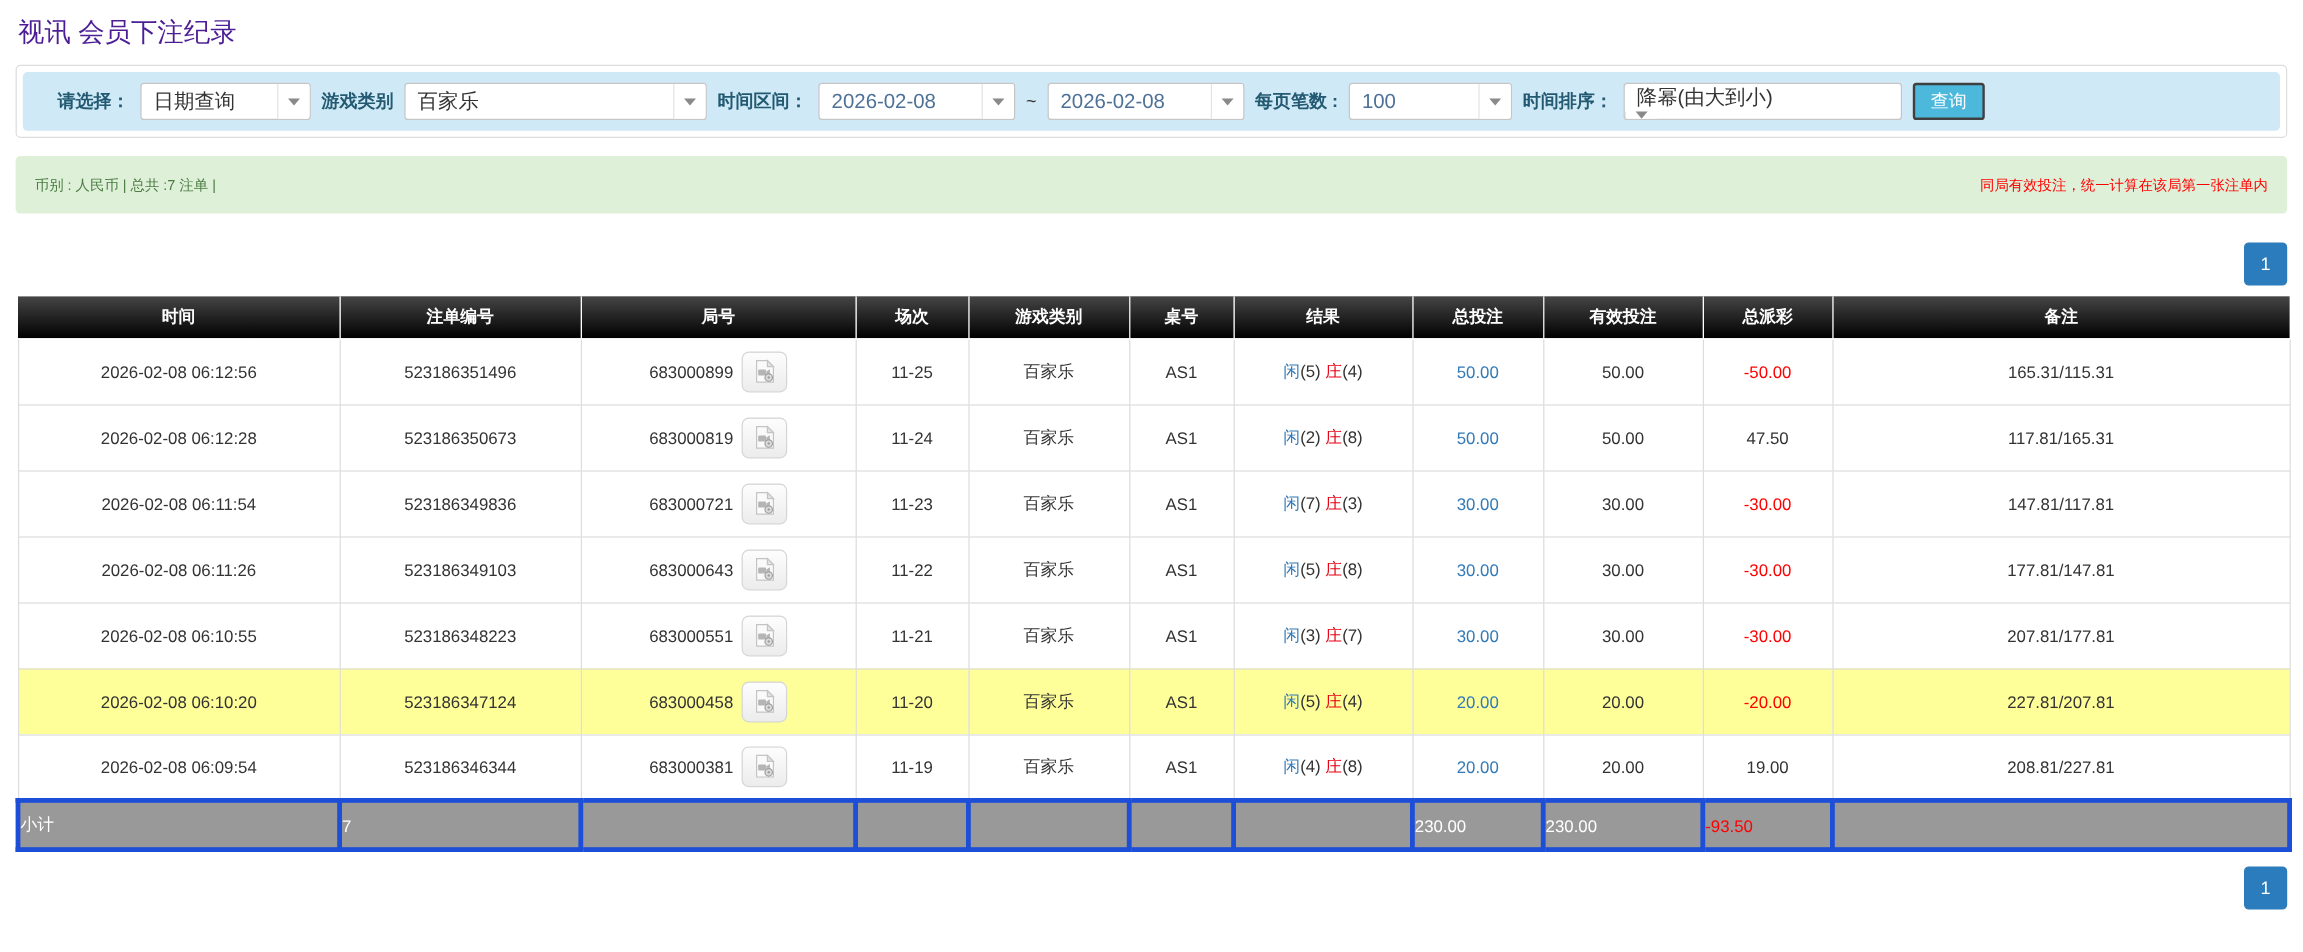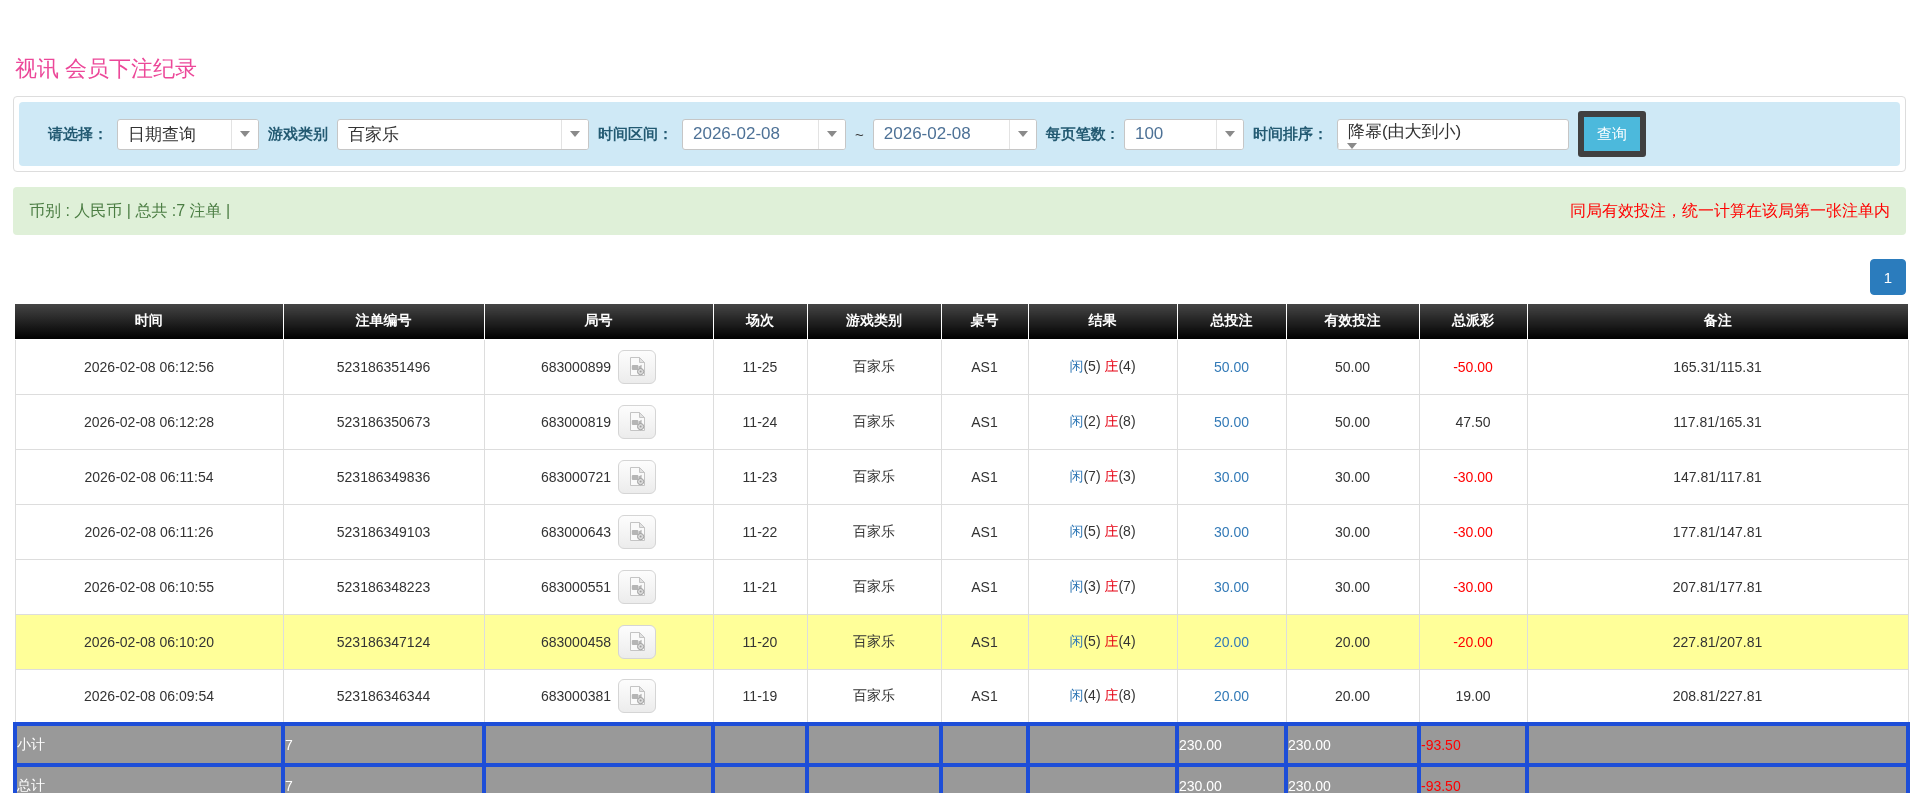--- a/index.html
+++ b/index.html
@@ -1,39 +1,39 @@
 <!DOCTYPE html>
 <html><head>
 <meta charset="utf-8">
 <style>
   * { box-sizing: border-box; margin: 0; padding: 0; }
   html, body { width: 1919px; height: 793px; overflow: hidden; background: #fff;
     font-family: "Liberation Sans", "DejaVu Sans", sans-serif; color: #333; }
   .page { padding: 0 13px; }
 
-  .page-title { font-size: 22px; font-weight: normal; color: #ec4899; padding: 12px 2px 12px; margin-top: 42px; }
+  .page-title { font-size: 22px; font-weight: normal; color: #4c1d95; padding: 12px 2px 12px; }
 
   
   .filter-panel { border: 1px solid #ddd; border-radius: 4px; background: #fff; padding: 5px; }
   .filter-bar { background: #cfe9f6; border-radius: 4px; padding: 9px 29px; display: flex; align-items: center; gap: 9px; }
   .flabel { font-weight: bold; font-size: 15px; color: #235a72; white-space: nowrap; }
   .combo { display: flex; align-items: stretch; background: #fff; border: 1px solid #c6c6c6; border-radius: 3px; height: 31px; overflow: hidden; }
   .combo .val { display: flex; align-items: center; padding: 0 10px; font-size: 17px; color: #333; flex: 1; white-space: nowrap; }
   .combo.numeric .val { color: #4d7196; }
   .combo .arrow-seg { width: 27px; display: flex; align-items: center; justify-content: center; border-left: 1px solid #e3e3e3; background: #fff; }
   .tri-down { width: 0; height: 0; border-left: 5px solid transparent; border-right: 5px solid transparent; border-top: 6px solid #8a8a8a; }
   .w-qtype { width: 142px; } .w-game { width: 252px; } .w-date { width: 164px; }
-  .w-size { width: 120px; } .w-sort { width: 232px; flex-direction: column; }
+  .w-size { width: 136px; } .w-sort { width: 232px; flex-direction: column; }
   .tilde { font-size: 15px; color: #333; }
-  .btn-search { background: #4cb9dc; border: 6px solid #404040; color: #fff; font-size: 15px;
-    height: 46px; padding: 0 13px; border-radius: 3px; cursor: pointer; }
+  .btn-search { background: #4cb9dc; border: 2px solid #404040; color: #fff; font-size: 15px;
+    height: 31px; padding: 0 13px; border-radius: 3px; cursor: pointer; }
 
   
   .summary-bar { margin-top: 15px; background: #dff0d8; border-radius: 4px; padding: 0 16px;
-    height: 48px; display: flex; align-items: center; justify-content: space-between; font-size: 16px; }
+    height: 48px; display: flex; align-items: center; justify-content: space-between; font-size: 12px; }
   .summary-left { color: #4b7d43; }
   .summary-right { color: #ff0000; }
 
   
   .pager-row { display: flex; justify-content: flex-end; margin: 24px 0 9px; }
   .pager-row.bottom { margin: 12px 0 0; }
   .page-btn { min-width: 36px; height: 36px; background: #2b7cbd; border: 1px solid #2b7cbd; color: #fff;
     border-radius: 4px; display: flex; align-items: center; justify-content: center; font-size: 15px; cursor: pointer; }
 
   
@@ -350,33 +350,20 @@
           <td></td>
           <td></td>
           <td></td>
           <td></td>
           <td></td>
           <td>230.00</td>
           <td>230.00</td>
           <td class="neg">-93.50</td>
           <td></td>
         </tr>
-        <tr>
-          <td>总计</td>
-          <td>7</td>
-          <td></td>
-          <td></td>
-          <td></td>
-          <td></td>
-          <td></td>
-          <td>230.00</td>
-          <td>230.00</td>
-          <td class="neg">-93.50</td>
-          <td></td>
-        </tr>
       </tfoot>
   </table>
 
   <div class="pager-row bottom">
     <button class="page-btn">1</button>
   </div>
 
 </div>
 
 </body></html>

